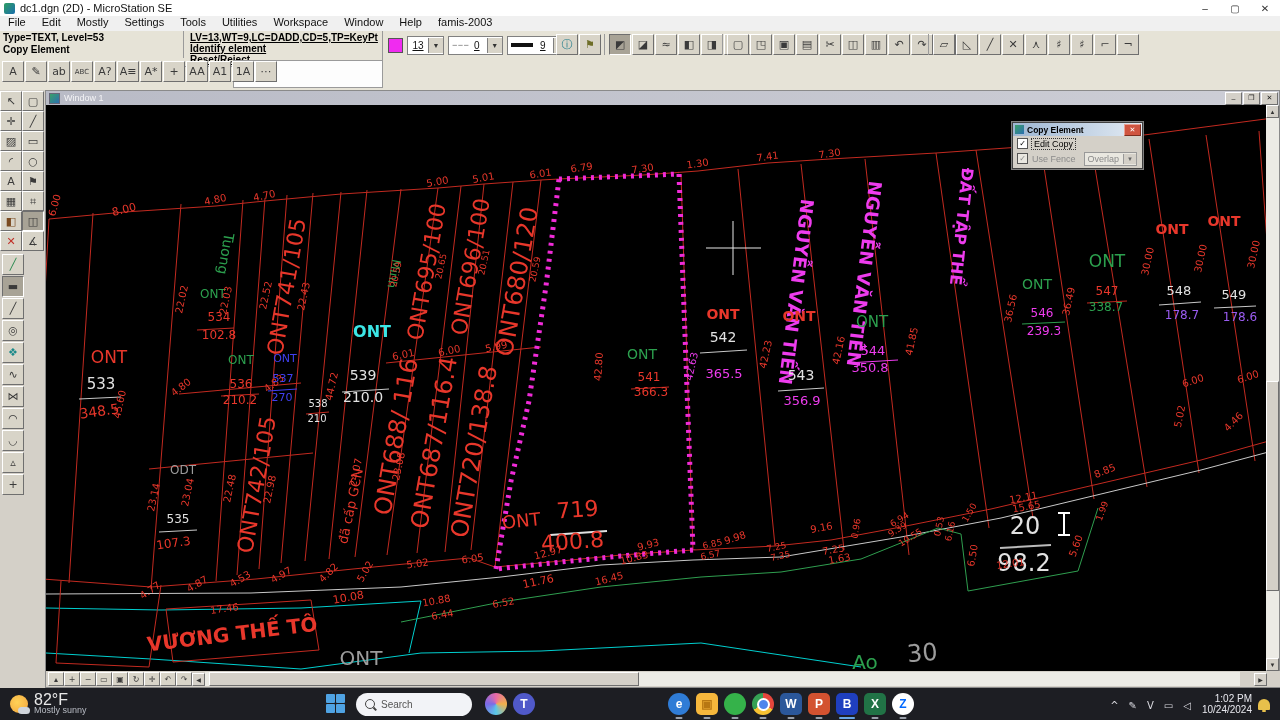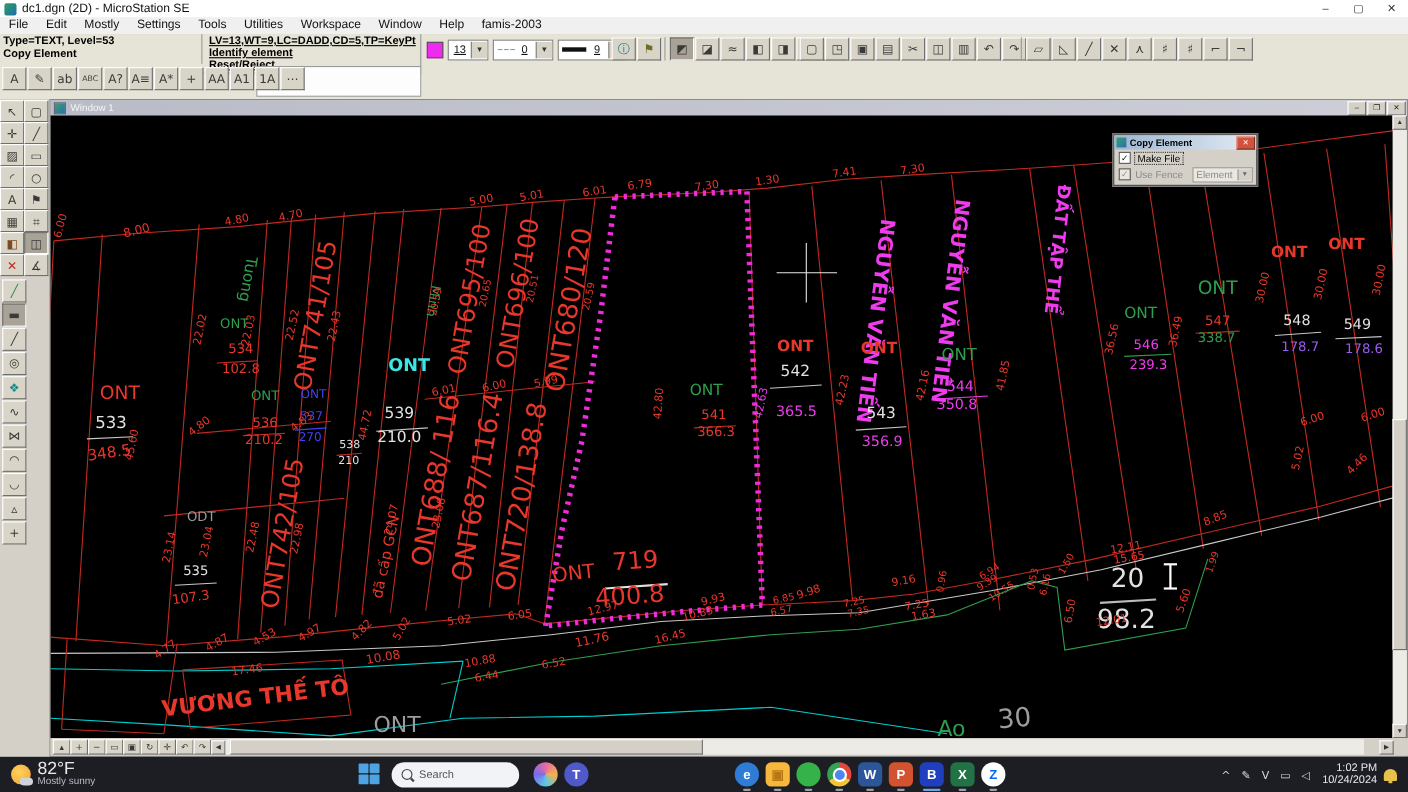--- a/index.html
+++ b/index.html
@@ -512,27 +512,27 @@
   </div>
 
   <div id="copy-dialog">
     <div id="cd-title">
       <span class="cd-ico"></span>
       <span class="t">Copy Element</span>
       <span id="cd-close">✕</span>
     </div>
     <div class="cd-row">
       <span class="cbox">✓</span>
-      <span class="cd-label focus">Make File</span>
+      <span class="cd-label focus">Edit Copy</span>
     </div>
     <div class="cd-row">
       <span class="cbox gray">✓</span>
       <span class="cd-label gray">Use Fence</span>
       <span id="cd-combo">
-        <span>Element</span>
+        <span>Overlap</span>
         <span class="arr">▼</span>
       </span>
     </div>
   </div>
 
   <div id="taskbar">
     <div id="weather">
       <span id="sun-ico"></span>
       <span>
         <div class="wt1">82°F</div>

